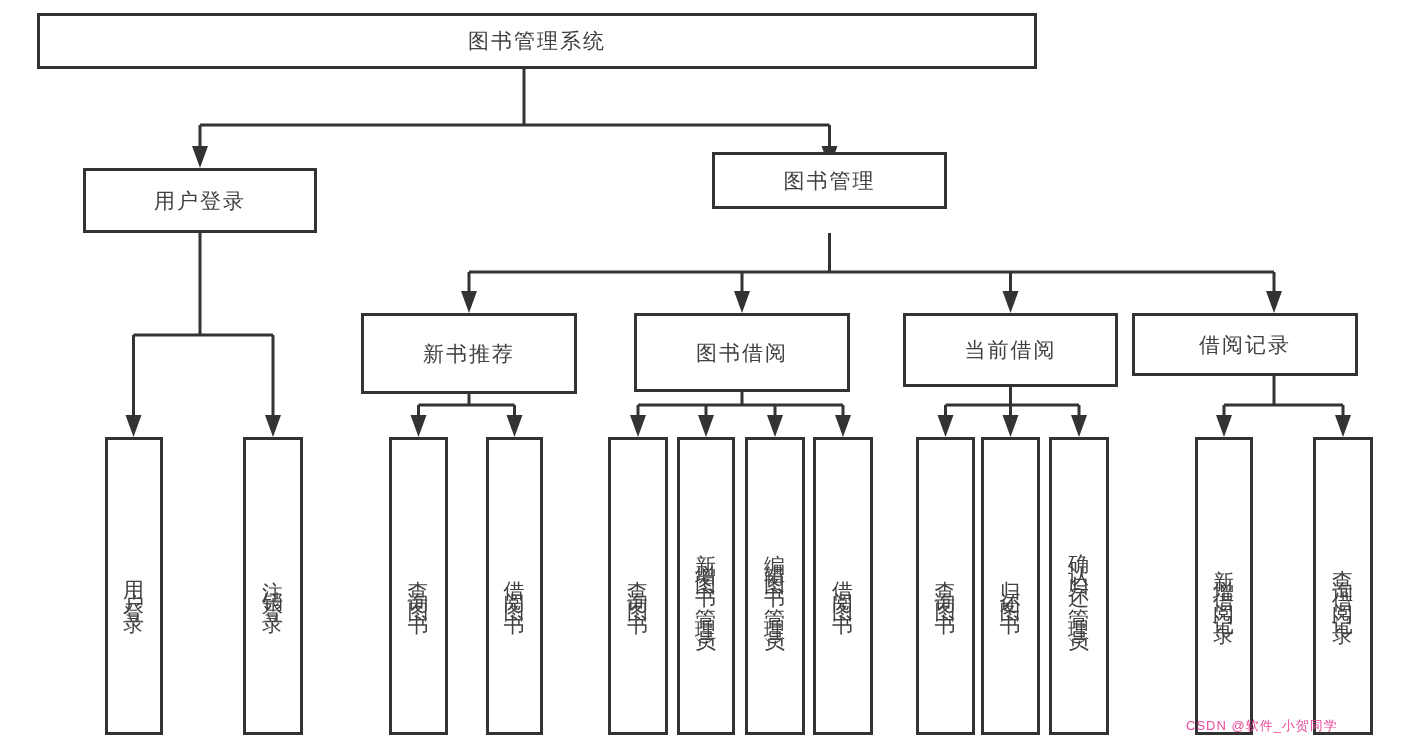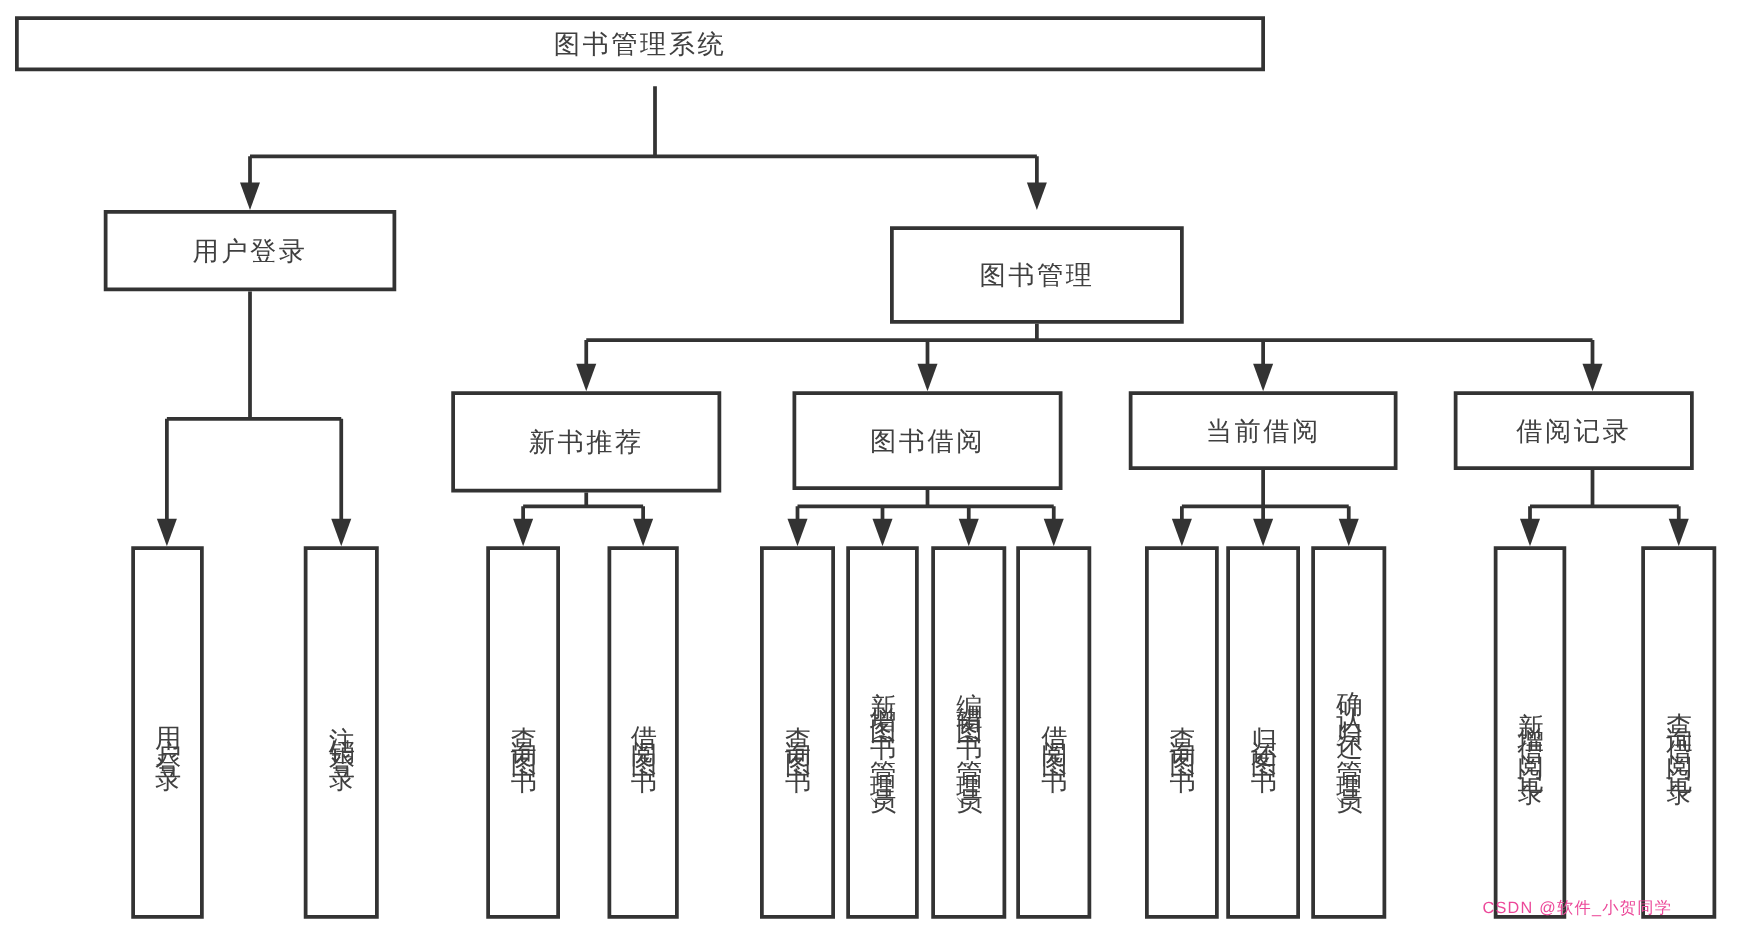--- a/index.html
+++ b/index.html
@@ -121,41 +121,41 @@
       <polygon points="767,415 783,415 775,437"></polygon>
       <polygon points="835,415 851,415 843,437"></polygon>
       <polygon points="937.5,415 953.5,415 945.5,437"></polygon>
       <polygon points="1002.5,415 1018.5,415 1010.5,437"></polygon>
       <polygon points="1071,415 1087,415 1079,437"></polygon>
       <polygon points="1216,415 1232,415 1224,437"></polygon>
       <polygon points="1335,415 1351,415 1343,437"></polygon>
     </g>
   </svg>
 
-  <div class="node h" style="left:12px; top:13px; width:1000px; height:44px;">
+  <div class="node h" style="left:37px; top:13px; width:1000px; height:56px;">
     <span class="lbl">图书管理系统</span>
   </div>
 
   <div class="node h" style="left:83px; top:168px; width:234px; height:65px;">
     <span class="lbl">用户登录</span>
   </div>
-  <div class="node h" style="left:712px; top:181px; width:235px; height:78px;font-family:Liberation Mono, monospace;">
+  <div class="node h" style="left:712px; top:152px; width:235px; height:57px;font-family:Liberation Mono, monospace;">
     <span class="lbl">图书管理</span>
   </div>
 
   <div class="node h" style="left:361px; top:313px; width:216px; height:81px;">
     <span class="lbl">新书推荐</span>
   </div>
   <div class="node h" style="left:634px; top:313px; width:216px; height:79px;">
     <span class="lbl">图书借阅</span>
   </div>
-  <div class="node h" style="left:903px; top:313px; width:215px; height:63px;">
+  <div class="node h" style="left:903px; top:313px; width:215px; height:74px;">
     <span class="lbl">当前借阅</span>
   </div>
-  <div class="node h" style="left:1163px; top:313px; width:192px; height:63px;">
+  <div class="node h" style="left:1132px; top:313px; width:226px; height:63px;">
     <span class="lbl">借阅记录</span>
   </div>
 
   <div class="node v" style="left:105px; top:437px; width:58px; height:298px;">
     <span class="lbl">用户登录</span>
   </div>
   <div class="node v" style="left:243px; top:437px; width:60px; height:298px;">
     <span class="lbl">注销登录</span>
   </div>
   <div class="node v" style="left:389px; top:437px; width:59px; height:298px;">

